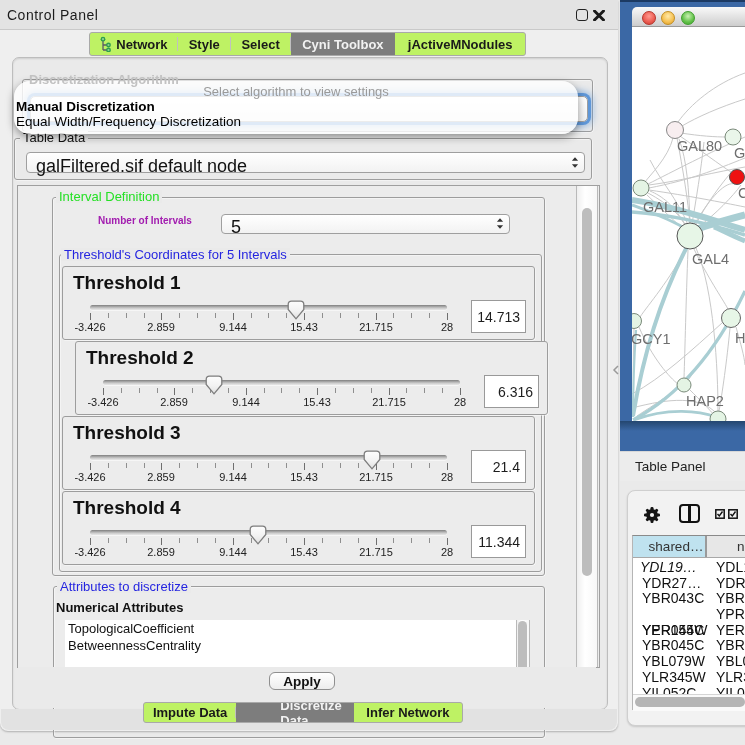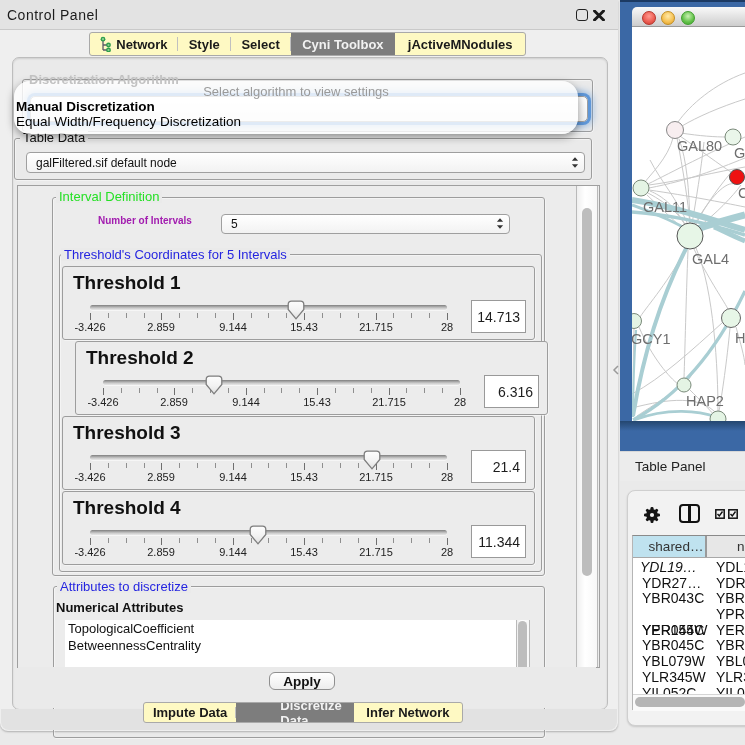--- a/index.html
+++ b/index.html
@@ -7,37 +7,37 @@
        font-family:"Liberation Sans",sans-serif;background:#eaeaea;}
   .abs{position:absolute;}
   
   #cpwin{left:0;top:0;width:618px;height:731px;background:#efefef;
          border-radius:0 0 8px 8px;box-shadow:0 1px 2px rgba(0,0,0,0.25);}
   #cptitle{left:0;top:0;width:618px;height:29px;background:#e3e3e3;
            border-bottom:1px solid #c9c9c9;}
   #cptitle span{position:absolute;left:7px;top:7px;font-size:14px;color:#1c1c1c;letter-spacing:0.5px;}
   #floaticon{left:576px;top:9px;width:10px;height:10px;border:1.7px solid #222;border-radius:3px;}
   
-  .seg{height:24px;background:#fef9c3;border:1px solid #a9a9a9;border-radius:3px;
+  .seg{height:24px;background:#bef264;border:1px solid #a9a9a9;border-radius:3px;
        display:flex;align-items:center;box-sizing:border-box;
        font-size:13px;font-weight:bold;color:#1a1a1a;overflow:hidden;justify-content:space-between;}
   .seg .it{height:100%;display:flex;align-items:center;justify-content:center;
            position:relative;box-sizing:border-box;}
   .seg .it::after{content:'';position:absolute;right:0;top:4px;bottom:4px;width:1px;background:#c0c0c0;}
   .seg .it:last-child::after{display:none;}
   .seg .sel{background:#7d7d7d;color:#f2f2f2;}
   .seg .sel::after{display:none;}
   
   #content{left:12px;top:57px;width:594px;height:651px;background:#eaeaea;
            border:1px solid #bdbdbd;border-radius:7px;box-shadow:inset 0 1px 2px rgba(0,0,0,0.12);}
   .grp{position:absolute;border:1px solid #9d9d9d;border-radius:3px;
        box-shadow:0.5px 0.5px 0 rgba(255,255,255,0.9), inset 0.5px 0.5px 0 rgba(255,255,255,0.9);}
   .grptitle{position:absolute;font-size:13px;background:#eaeaea;padding:0 3px;line-height:13px;}
   .combo{position:absolute;background:linear-gradient(#ffffff,#f2f2f2);border:1px solid #9f9f9f;
-         border-radius:4px;box-sizing:border-box;font-size:12px;color:#111;}
+         border-radius:4px;box-sizing:border-box;font-size:18px;color:#111;}
   .combo .tx{position:absolute;left:9px;top:3px;}
   .combo svg{position:absolute;right:5px;top:50%;margin-top:-7px;}
   
   .thrbox{position:absolute;left:62px;width:471px;height:72px;border:1px solid #9d9d9d;
           border-radius:3px;background:#ececec;
           box-shadow:0.5px 0.5px 0 rgba(255,255,255,0.9);}
   .thrbox .bt{position:absolute;left:10px;top:5px;font-size:19px;font-weight:bold;color:#111;}
   .track{position:absolute;left:27px;top:38px;width:357px;height:5px;border-radius:3px;
          background:linear-gradient(#7e7e7e,#c9c9c9 60%,#e8e8e8);box-shadow:0 0.5px 0 #fff;}
   .ticks{position:absolute;left:27px;top:46px;width:358px;height:5px;

